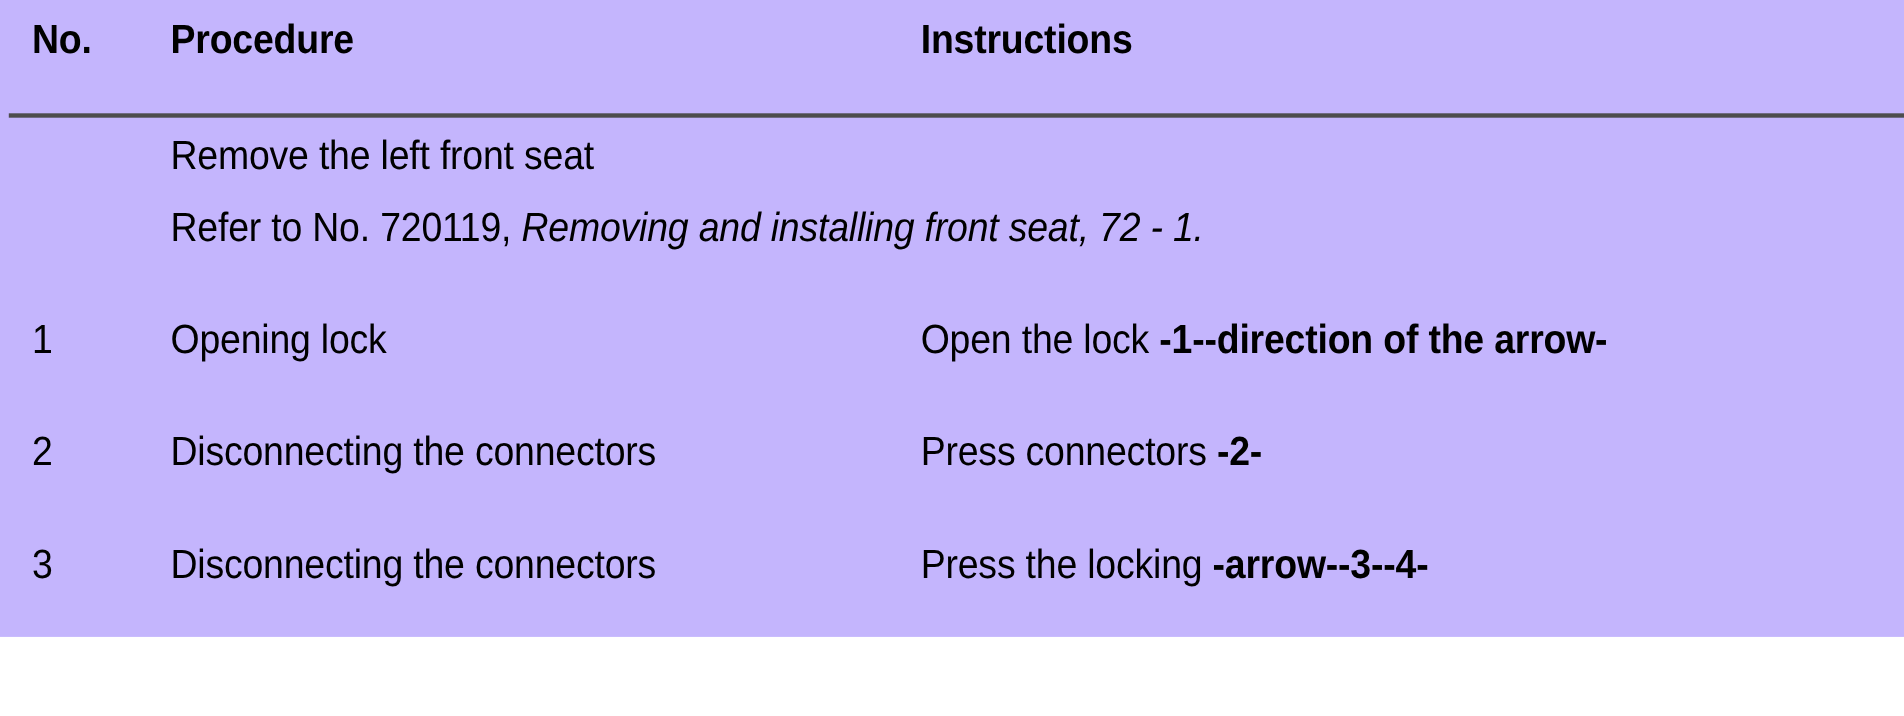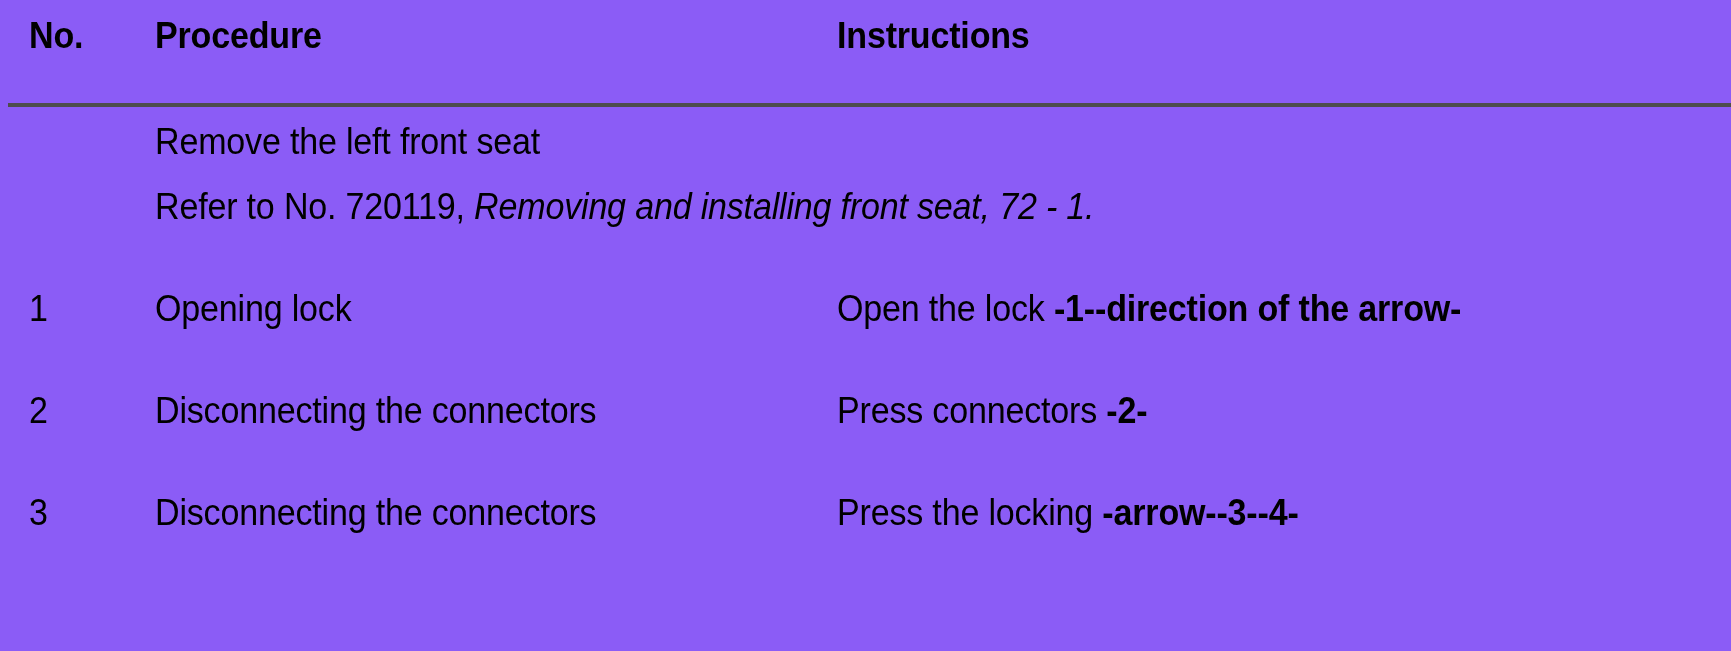--- a/index.html
+++ b/index.html
@@ -12,22 +12,22 @@
     width: 1731px;
     height: 651px;
     overflow: hidden;
     font-family: "Liberation Sans", sans-serif;
     color: #000000;
     -webkit-font-smoothing: none;
   }
   .sheet {
     position: relative;
     width: 1731px;
-    height: 651px;
-    background: #8b5cf6;
+    height: 579px;
+    background: #c4b5fd;
   }
 
   
   .cell {
     position: absolute;
     white-space: nowrap;
     font-size: 37px;
     line-height: 44px;
     letter-spacing: -0.2px;
     transform: scaleX(0.92);

